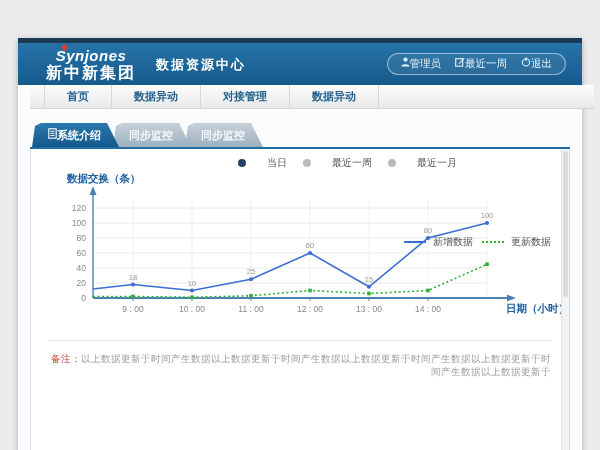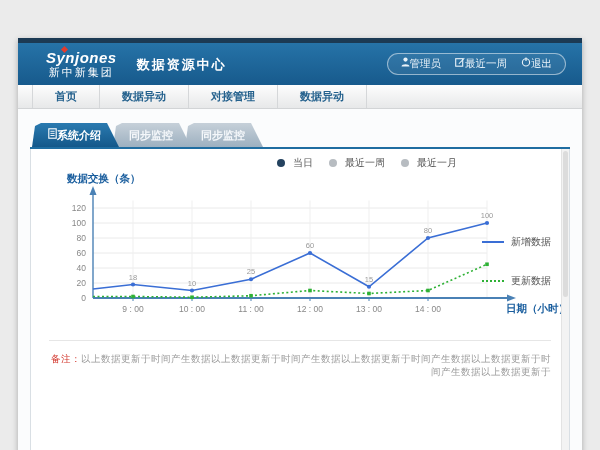--- a/index.html
+++ b/index.html
@@ -15,33 +15,33 @@
   }
   .top-strip{position:absolute;left:0;top:0;width:100%;height:5px;background:#1c3a54;}
   
   .header{
     position:absolute;left:0;top:5px;width:100%;height:42px;
     background:linear-gradient(#2673a8,#175a8c);
     display:flex;align-items:center;
   }
   .brand{position:relative;margin-left:28px;line-height:1;color:#fff;text-align:center;}
   .brand-name{font-size:15px;font-weight:bold;font-style:italic;letter-spacing:.5px;display:block;}
-  .brand-sub{font-size:11px;font-weight:normal;letter-spacing:2px;display:block;margin-top:2px;}
+  .brand-sub{font-size:16px;font-weight:bold;letter-spacing:2px;display:block;margin-top:2px;}
   .brand-accent{position:absolute;left:16px;top:-3px;width:5px;height:5px;background:#e23c2e;transform:rotate(45deg);}
   .app-title{margin-left:20px;color:#fff;font-size:13px;font-weight:600;letter-spacing:2px;padding-top:2px;}
   .user-menu{
     margin-left:auto;margin-right:16px;display:flex;align-items:center;gap:14px;
     border:1px solid rgba(255,255,255,.5);background:rgba(255,255,255,.07);
     border-radius:12px;padding:3px 13px;font-size:10.5px;color:#eaf3f9;
   }
   .user-menu .item{display:flex;align-items:flex-start;gap:0;cursor:pointer;white-space:nowrap;}
   .user-menu svg{display:block;}
   
   .navbar{
-    position:absolute;left:0;top:47px;width:100%;height:24px;
+    position:absolute;left:12px;top:47px;width:100%;height:24px;
     background:linear-gradient(#fdfdfd,#e7e8e9);border-bottom:1px solid #d2d4d6;
     display:flex;align-items:stretch;padding-left:14px;box-sizing:border-box;
   }
   .nav-item{
     padding:0 22px;line-height:23px;font-size:11px;font-weight:bold;color:#24618d;
     border-right:1px solid #d5d7d9;cursor:pointer;
   }
   .nav-item:first-child{border-left:1px solid #d5d7d9;}
   
   .tabs{
@@ -56,26 +56,26 @@
   .tab.inactive{background:linear-gradient(#c6d0d9,#9db0c0);margin-left:-6px;z-index:1;color:#f4f7fa;}
   .tab.active{background:linear-gradient(#2a7ab0,#14588a);z-index:2;display:flex;align-items:center;gap:0;}
   
   .panel{
     position:absolute;left:12px;right:12px;top:111px;bottom:12px;
     background:#fff;border:1px solid #d9dfe4;border-top:none;box-sizing:border-box;
   }
   .scrollbar{position:absolute;right:0;top:0;bottom:0;width:7px;background:#f3f3f3;border-left:1px solid #e3e3e3;}
   .scrollbar .thumb{position:absolute;left:1px;right:1px;top:2px;height:48%;background:#dcdcdc;border-radius:3px;}
   .radio-row{position:absolute;top:7px;right:112px;display:flex;gap:16px;align-items:center;}
-  .radio-opt{display:flex;align-items:center;gap:8px;font-size:10px;color:#555;cursor:pointer;}
+  .radio-opt{display:flex;align-items:center;gap:21px;font-size:10px;color:#555;cursor:pointer;}
   .radio-dot{width:8px;height:8px;border-radius:50%;background:#b7bcc1;}
   .radio-opt.selected .radio-dot{background:#24425f;}
   .chart-wrap{position:absolute;left:28px;top:20px;width:540px;height:155px;}
   svg{font-family:"Liberation Sans","DejaVu Sans",sans-serif;}
-  .legend{position:absolute;top:86px;right:18px;display:flex;flex-direction:column;gap:25px;}
+  .legend{position:absolute;top:86px;right:18px;display:flex;flex-direction:row;gap:9px;}
   .legend-item{display:flex;align-items:center;gap:7px;font-size:10px;color:#555;}
   .legend-swatch{width:22px;height:0;border-top:2px solid #000;}
   .note{
     position:absolute;left:18px;right:18px;top:191px;border-top:1px solid #e6e6e6;
     padding-top:12px;font-size:9.5px;color:#9b9b9b;text-align:right;letter-spacing:.5px;
   }
   .note .prefix{color:#d2342a;}
 </style>
 </head>
 <body>

